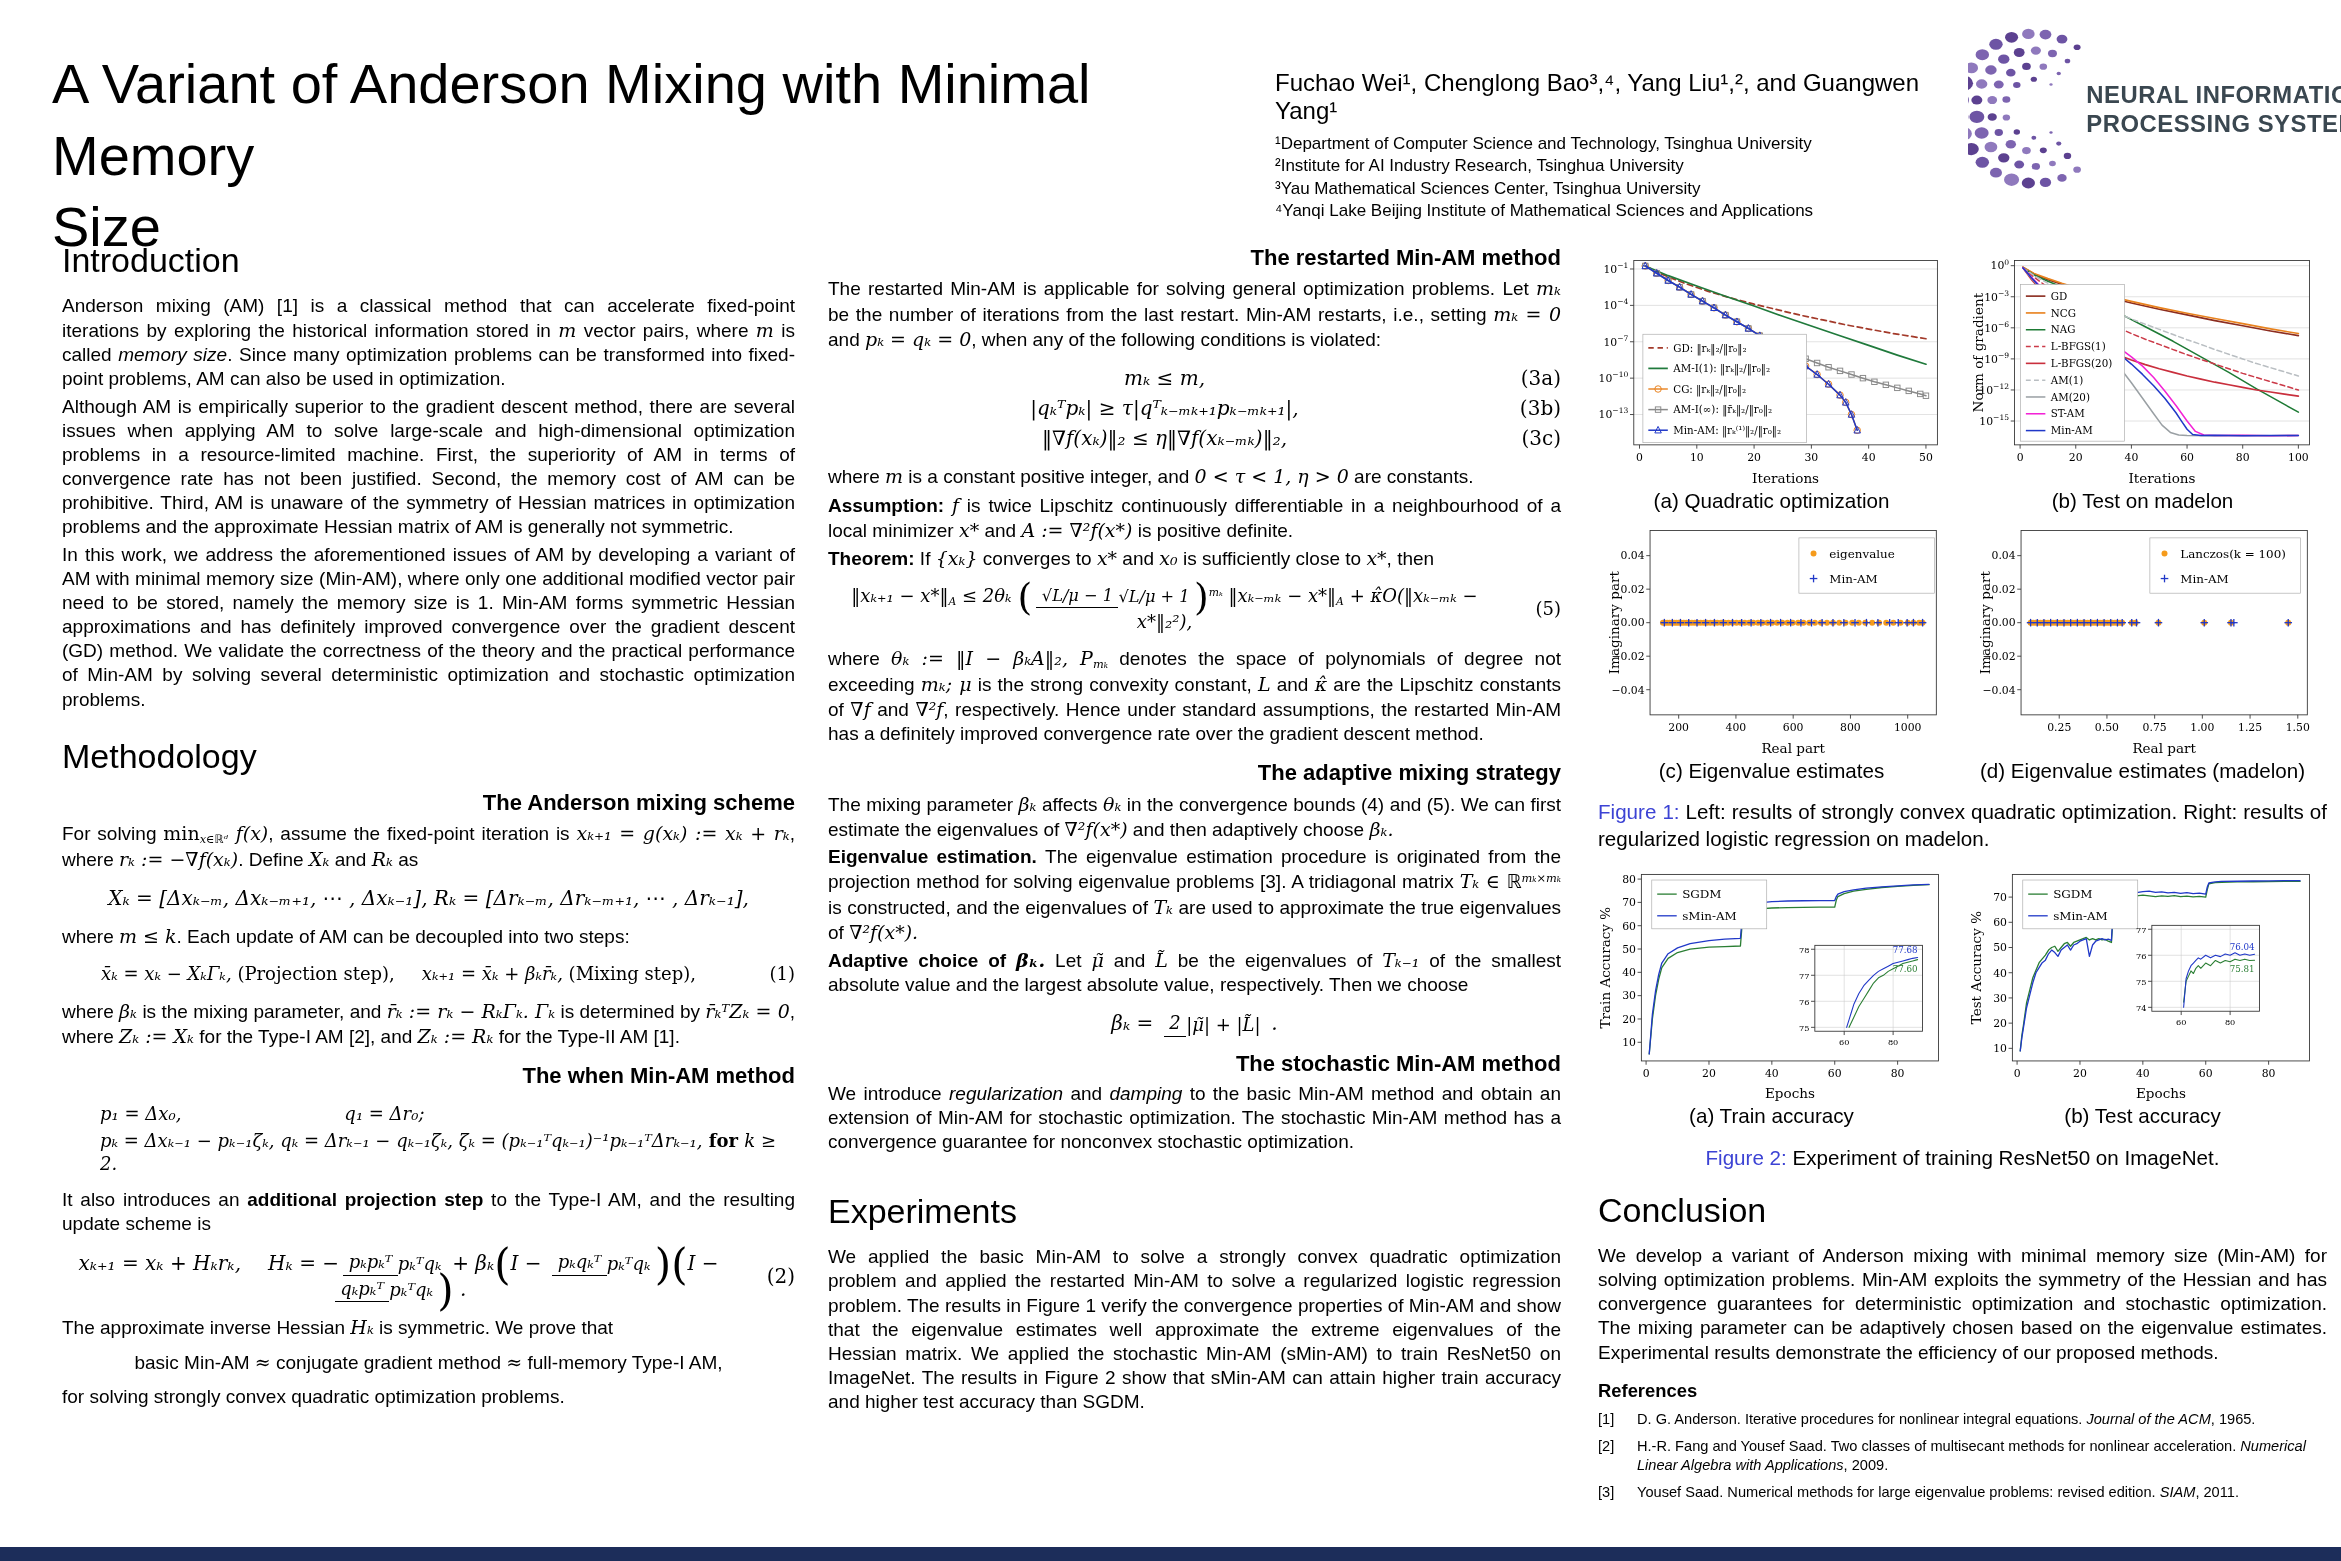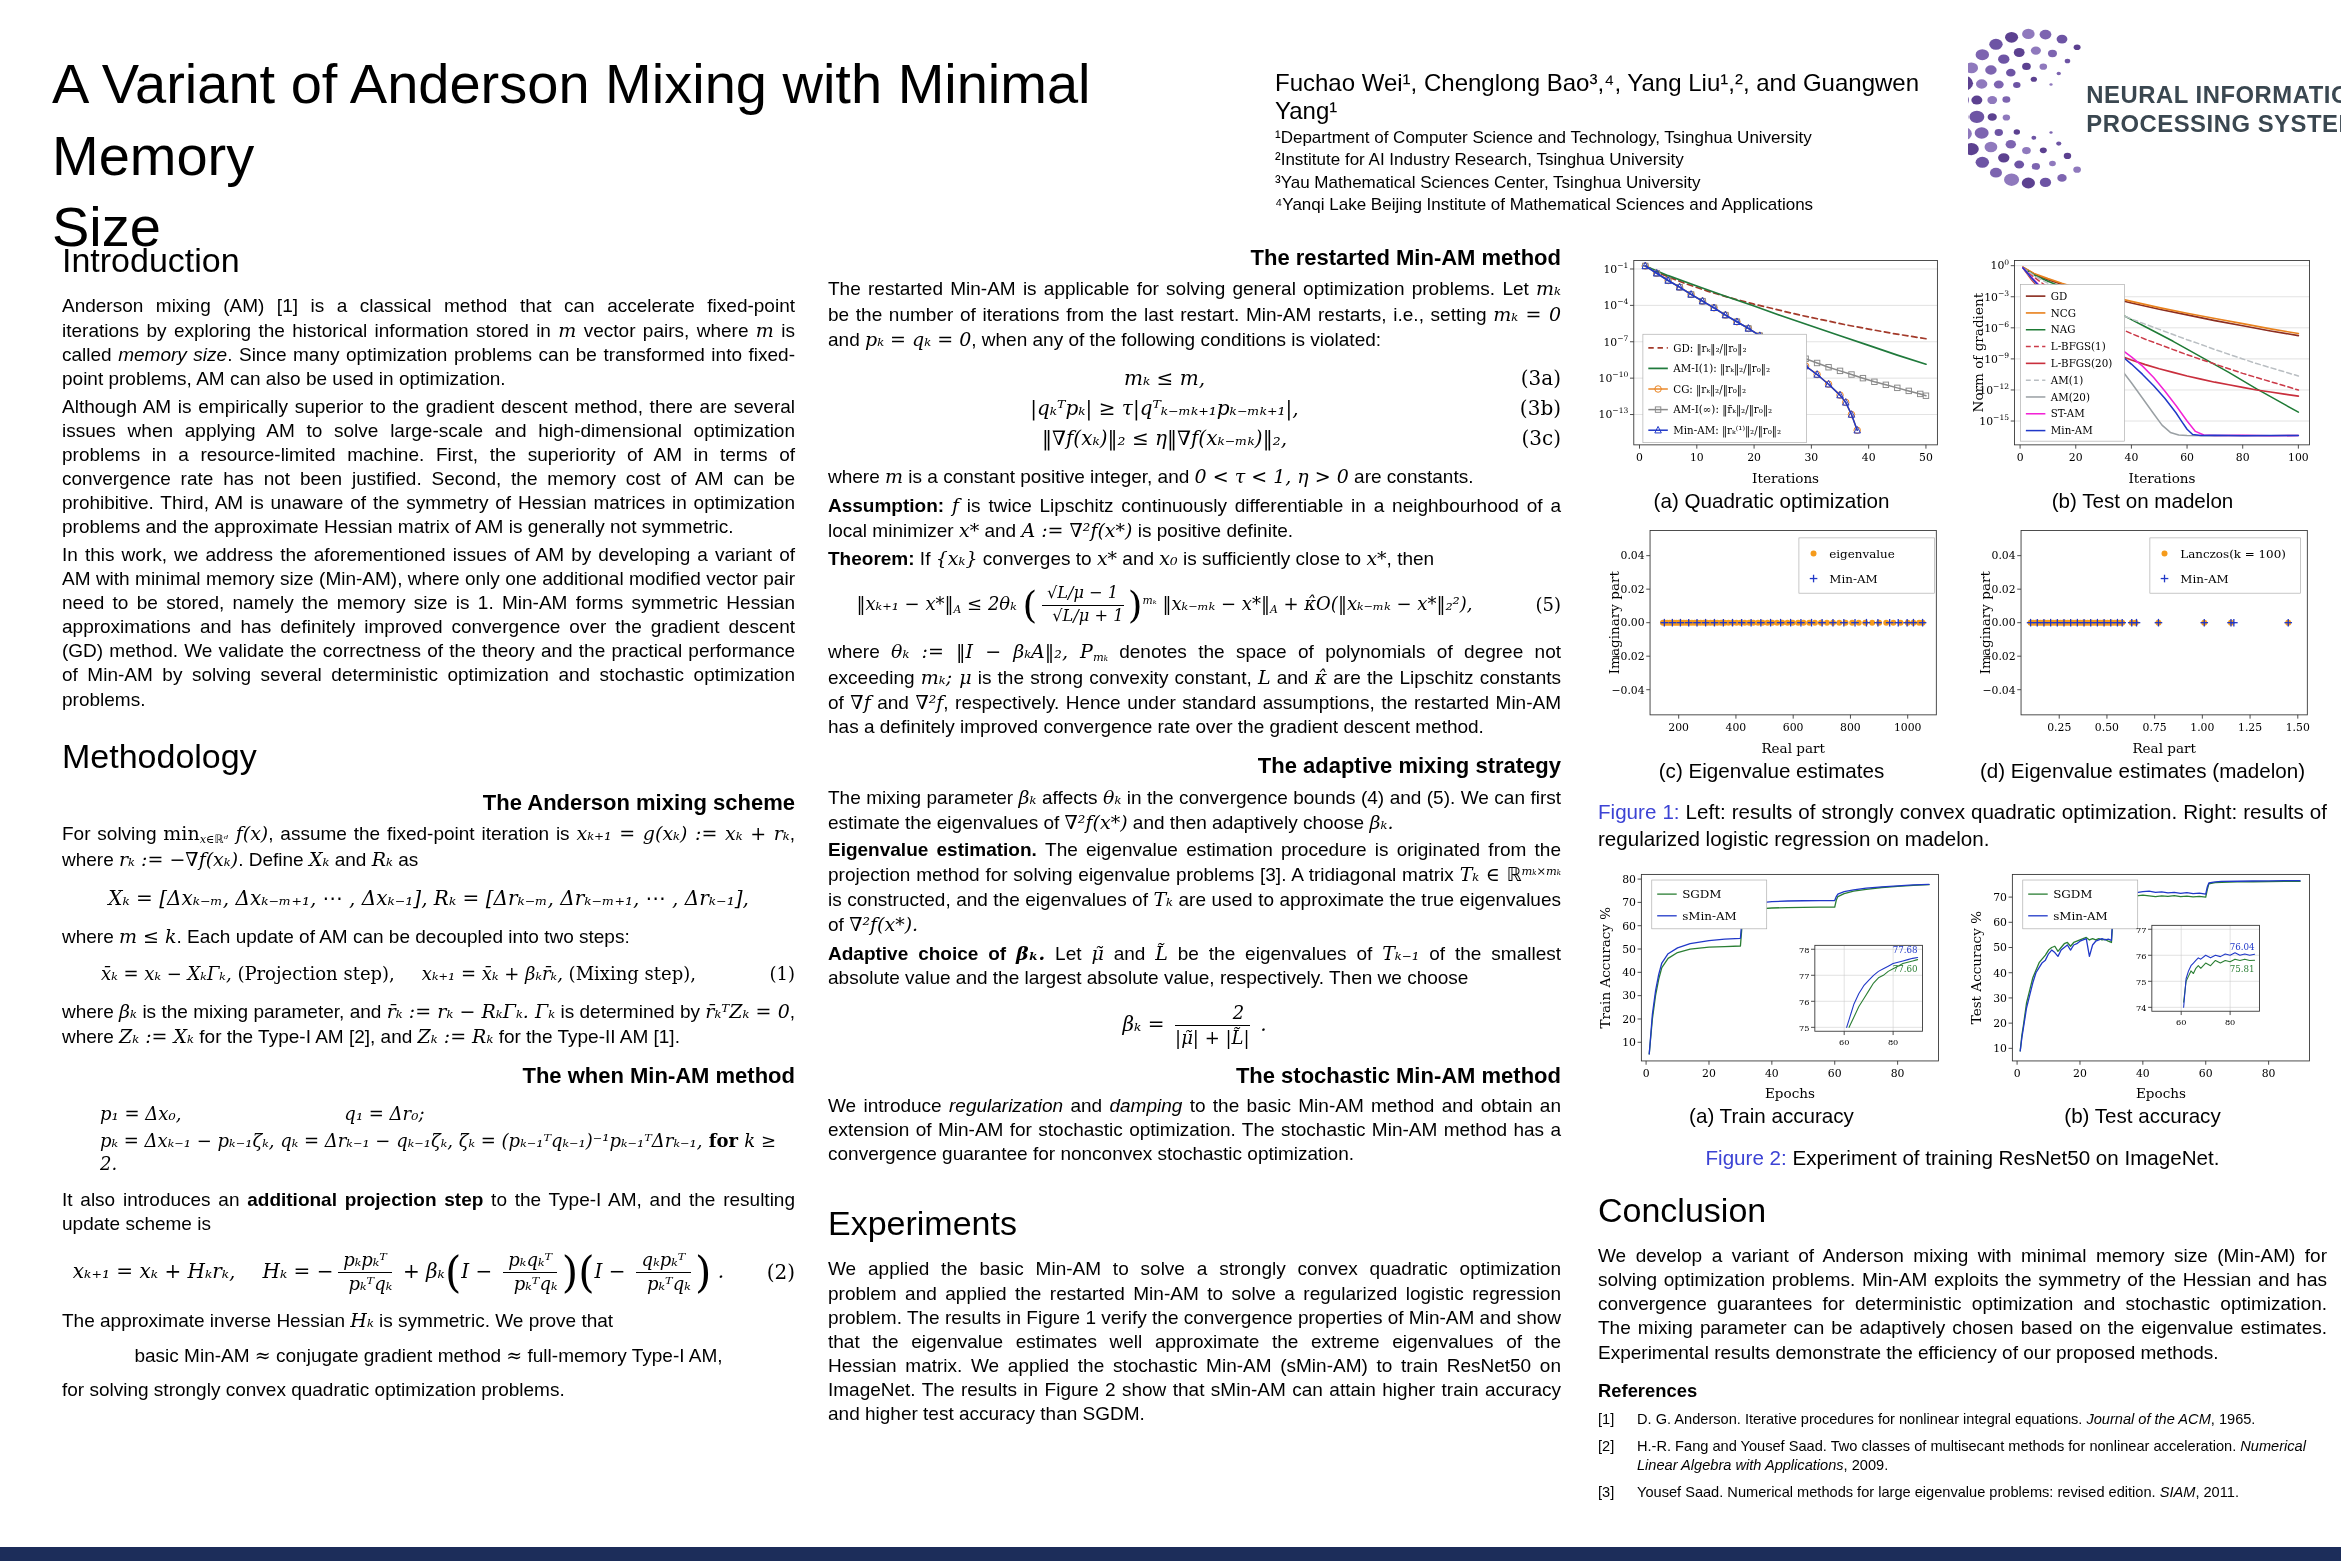--- a/index.html
+++ b/index.html
@@ -2,21 +2,21 @@
 <html style="font-size:8.7px"><head>
 <meta charset="utf-8">
 <style>
   html,body{margin:0;padding:0;background:#ffffff;}
   #poster{position:relative;width:2342px;height:1561px;background:#fff;
           font-family:"Liberation Sans",sans-serif;color:#000;overflow:hidden;}
   
   .title{position:absolute;left:52px;top:48px;width:1231px;font-size:56px;
          line-height:1.28;color:#000;font-weight:400;}
   .authors{position:absolute;left:1275px;top:69px;width:694px;}
-  .authors .names{font-size:24px;margin-bottom:2px;}
+  .authors .names{font-size:24px;margin-bottom:8px;}
   .authors .aff{font-size:17px;line-height:1.32;}
   .logoWrap{position:absolute;left:1968px;top:11px;width:374px;height:195px;}
   #logo-svg text{font-family:"Liberation Sans",sans-serif;font-weight:bold;
                  fill:#3a4750;font-size:44px;letter-spacing:1px;}
   
   .col{position:absolute;}
   #col1{left:62px;top:241px;width:733px;}
   #col2{left:828px;top:245px;width:733px;}
   #col3{left:1598px;top:254px;width:729px;}
   h1.section{font-size:34px;font-weight:400;margin:25px 0 14px 0;color:#000;}
@@ -40,22 +40,22 @@
   .seg-bigp{font-style:normal;font-family:"DejaVu Serif",serif;font-size:2.1em;
             font-weight:200;vertical-align:middle;line-height:0;}
   .seg-lbl{color:#3c43d4;}
   
   .eq{display:flex;align-items:center;font-family:"DejaVu Serif","DejaVu Sans",serif;
       font-style:italic;font-size:20px;margin:13px 0;line-height:1.3;}
   .eq .eqc{flex:1;text-align:center;}
   .eq .eqn{width:60px;text-align:right;font-style:normal;}
   .eq.small{font-size:18px;}
   .eq.left .eqc{text-align:left;padding-left:38px;}
-  .frac{display:inline-flex;flex-direction:column;vertical-align:middle;
-        text-align:right;margin:0 4.3px;font-size:.9em;}
+  .frac{display:inline-flex;flex-direction:row;vertical-align:middle;
+        text-align:left;margin:0 4.3px;font-size:.9em;}
   .fnum{border-bottom:1.6px solid #000;padding:0 5.4px 1.6px 5.4px;line-height:1.15;}
   .fden{padding-top:1.6px;line-height:1.15;}
   .under{display:inline-flex;flex-direction:column;align-items:center;
          vertical-align:middle;margin:0 5.4px;}
   .utop{font-style:normal;line-height:1;}
   .ubot{font-size:.52em;line-height:1.2;}
   
   .figgrid{display:grid;grid-template-columns:347px 347px;column-gap:24px;row-gap:1.1px;}
   .chartwrap{position:relative;width:347px;}
   .subcap{font-size:20.6px;text-align:center;margin:0 0 9.8px 0;}

